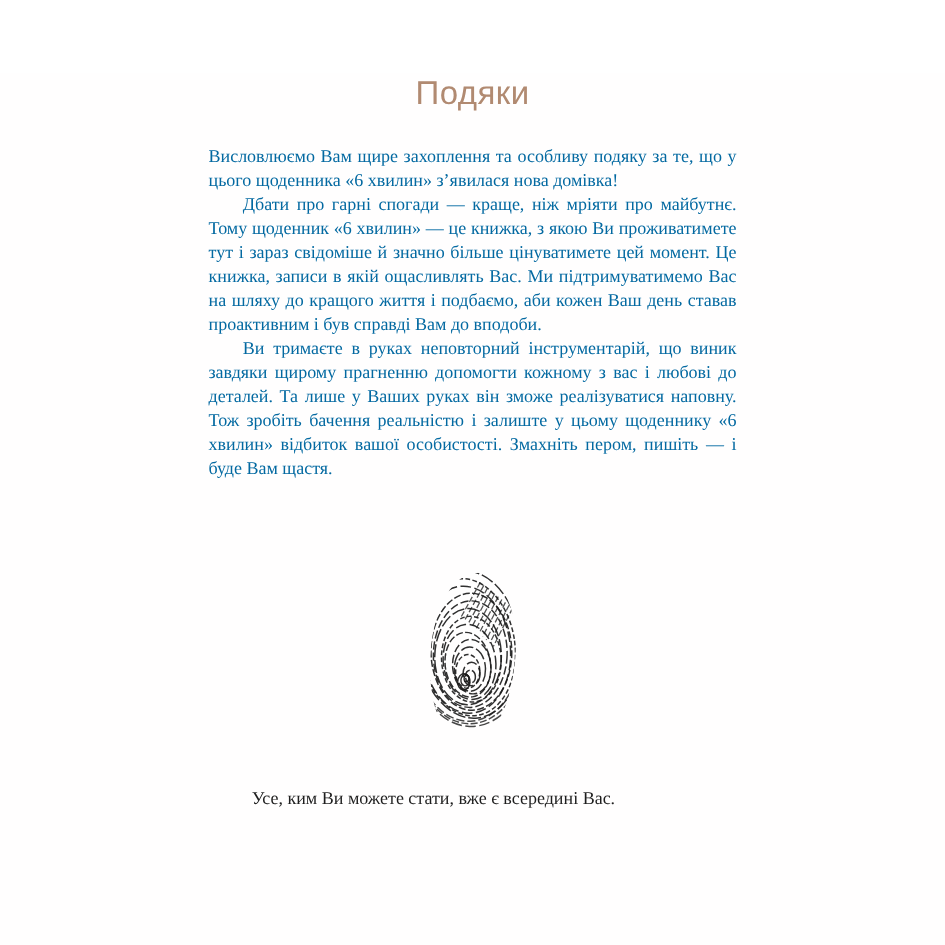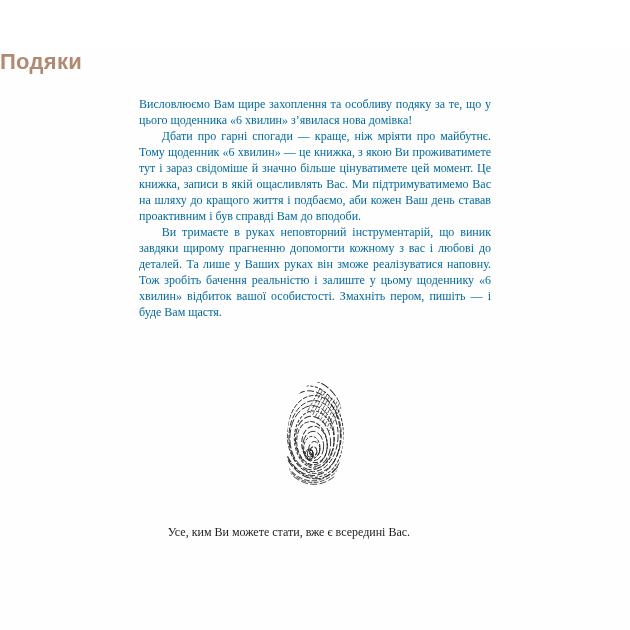--- a/index.html
+++ b/index.html
@@ -10,22 +10,23 @@
     overflow: hidden;
   }
   .page {
     position: relative;
     width: 630px;
     height: 630px;
     background: #fffefe;
   }
   .page-title {
     margin-top: 49px;
+    text-align: center;
     font-family: "Liberation Sans", sans-serif;
-    font-weight: bold;
+    font-weight: normal;
     font-size: 22px;
     letter-spacing: 0.3px;
     color: #b18a71;
   }
   .body-text {
     width: 352px;
     margin: 21px auto 0 auto;
     font-size: 12px;
     line-height: 16px;
     color: #1e1e1e;

